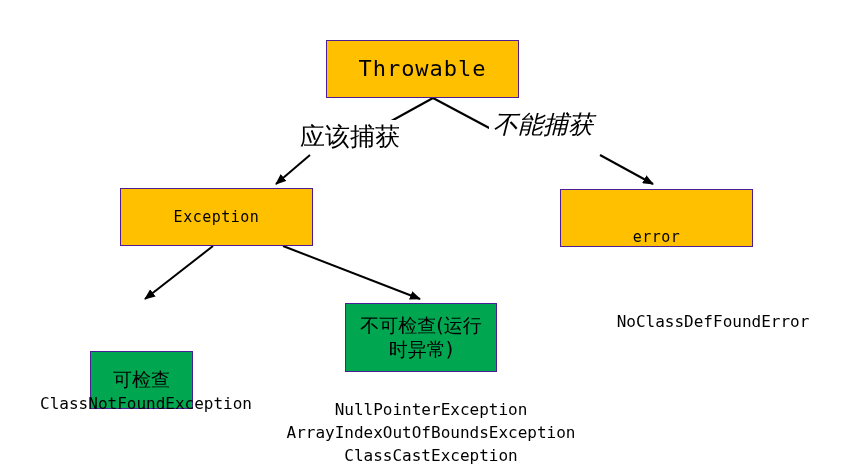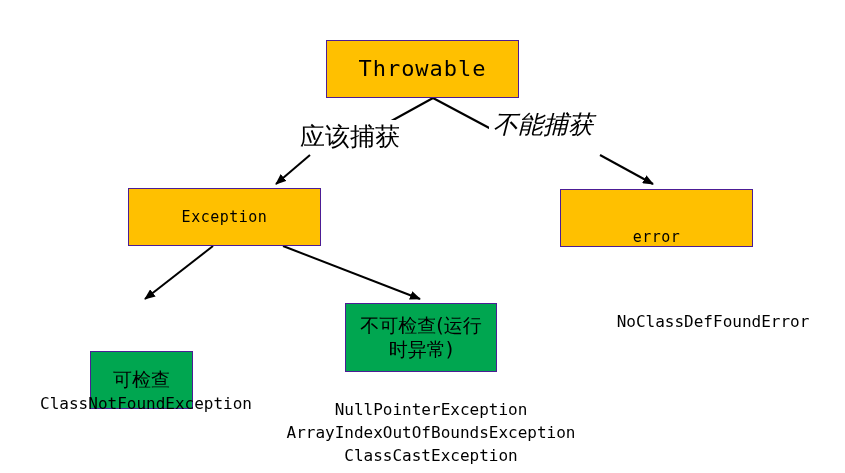--- a/index.html
+++ b/index.html
@@ -92,21 +92,21 @@
 
     <line x1="213" y1="246" x2="145" y2="299" stroke="#000000" stroke-width="2" marker-end="url(#arrowhead)"></line>
 
     <line x1="283" y1="246" x2="420" y2="299" stroke="#000000" stroke-width="2" marker-end="url(#arrowhead)"></line>
   </svg>
 
   <div class="node node-orange node-label-mono big" style="left:326px; top:40px; width:193px; height:58px;">
     <span>Throwable</span>
   </div>
 
-  <div class="node node-orange node-label-mono" style="left:128px; top:188px; width:193px; height:58px;">
+  <div class="node node-orange node-label-mono" style="left:120px; top:188px; width:193px; height:58px;">
     <span>Exception</span>
   </div>
 
   <div class="node node-orange node-label-mono" style="left:560px; top:189px; width:193px; height:58px;align-items:flex-end;">
     <span>error</span>
   </div>
 
   <div class="node node-green node-label-cjk" style="left:90px; top:303px; width:103px; height:58px;margin-top:48px;">
     <span>可检查</span>
   </div>

